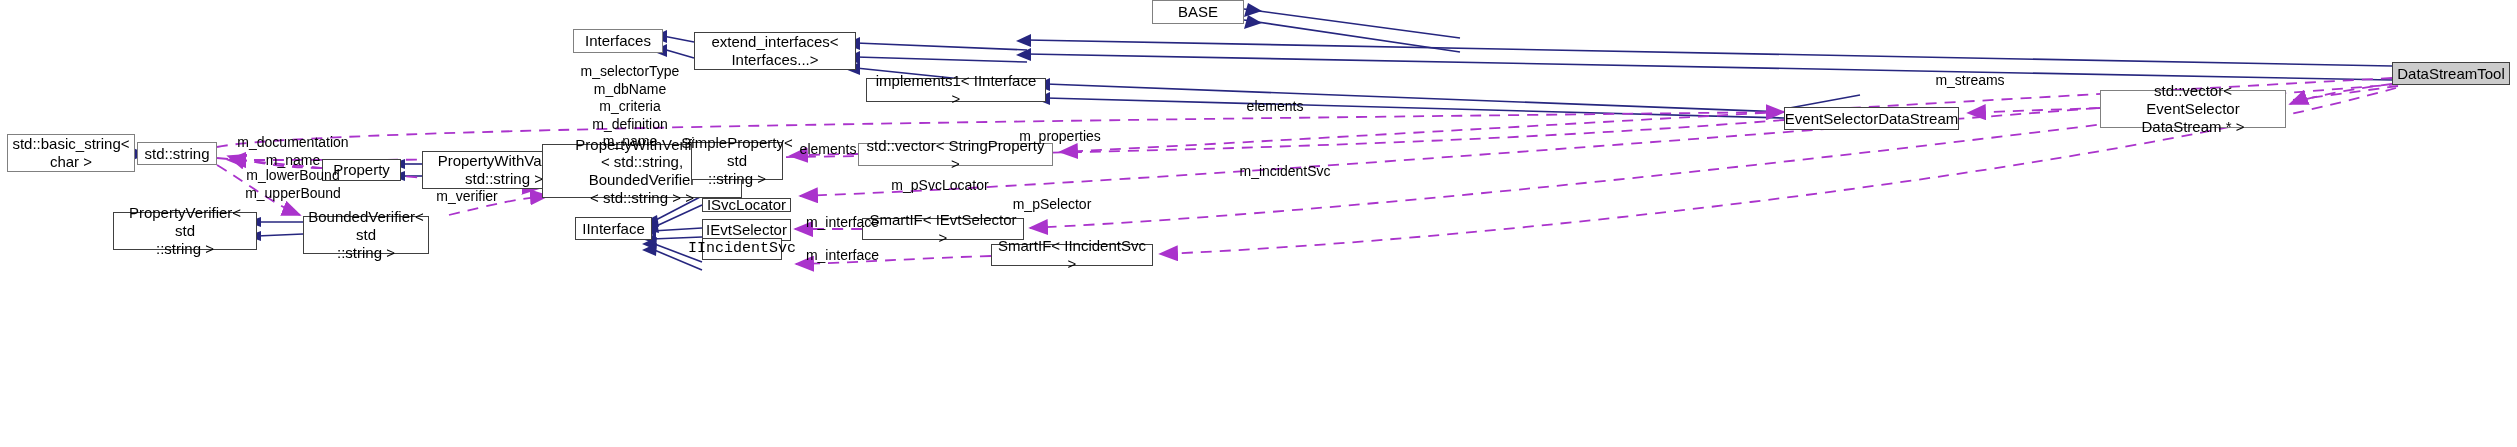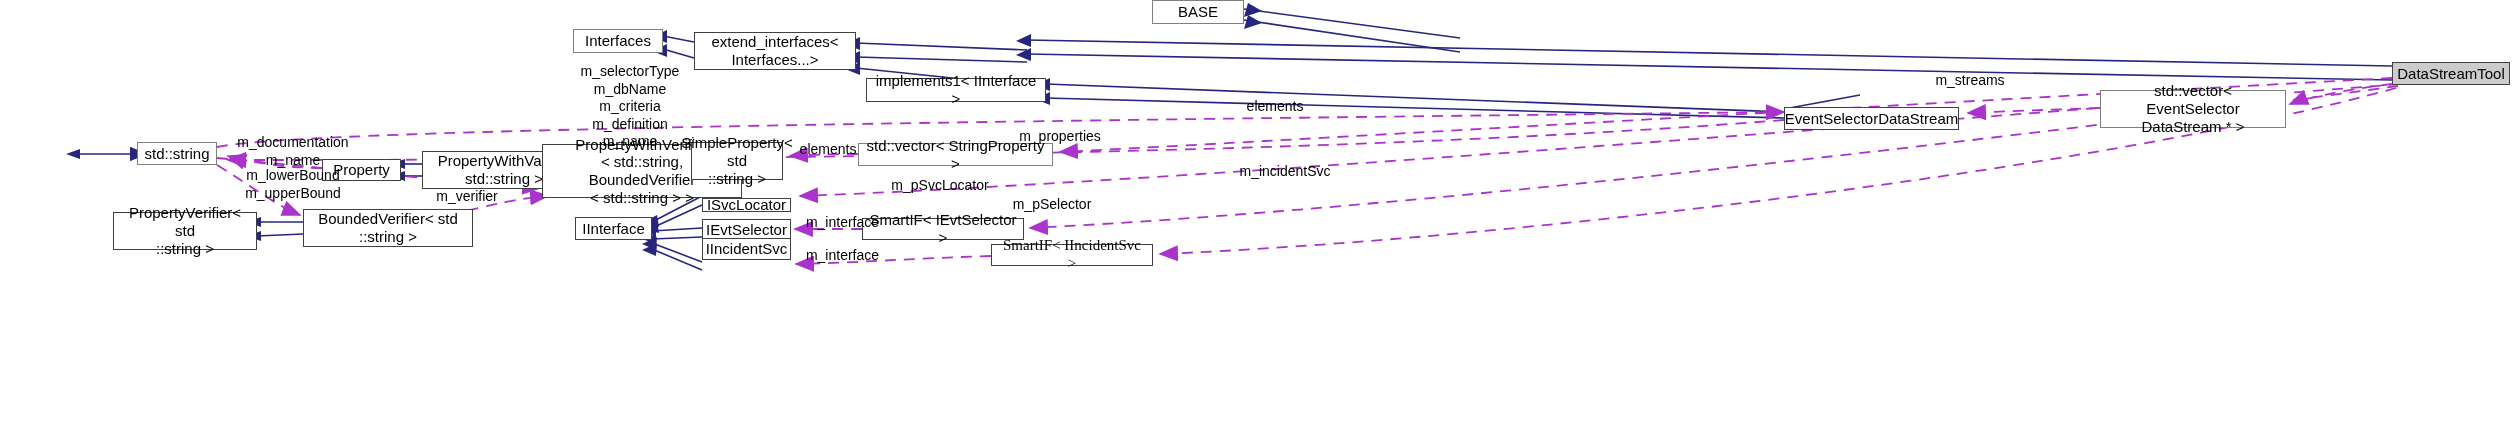--- a/index.html
+++ b/index.html
@@ -147,40 +147,42 @@
 
   <div class="node light" style="left: 1152px; top: 0px; width: 92px; height: 24px;">BASE</div>
   <div class="node light" style="left: 573px; top: 29px; width: 90px; height: 24px;">Interfaces</div>
   <div class="node solid" style="left: 694px; top: 32px; width: 162px; height: 38px;">extend_interfaces&lt;
 Interfaces...&gt;</div>
   <div class="node solid" style="left: 866px; top: 78px; width: 180px; height: 24px;">implements1&lt; IInterface &gt;</div>
   <div class="node solid" style="left: 1784px; top: 107px; width: 175px; height: 23px;">EventSelectorDataStream</div>
   <div class="node light" style="left: 2100px; top: 90px; width: 186px; height: 38px;">std::vector&lt; EventSelector
 DataStream * &gt;</div>
   <div class="node hl" style="left: 2392px; top: 62px; width: 118px; height: 23px;">DataStreamTool</div>
+  <div class="node light" style="left: 7px; top: 134px; width: 128px; height: 38px;">std::basic_string&lt;
+char &gt;</div>
   <div class="node light" style="left: 137px; top: 142px; width: 80px; height: 23px; text-align: center;">std::string</div>
   <div class="node solid" style="left: 322px; top: 159px; width: 79px; height: 22px;">Property</div>
   <div class="node solid" style="left: 422px; top: 151px; width: 164px; height: 38px;">PropertyWithValue&lt;
 std::string &gt;</div>
   <div class="node solid" style="left: 542px; top: 144px; width: 200px; height: 54px;">PropertyWithVerifier
 &lt; std::string, BoundedVerifier
 &lt; std::string &gt; &gt;</div>
   <div class="node solid" style="left: 691px; top: 142px; width: 92px; height: 38px;">SimpleProperty&lt; std
 ::string &gt;</div>
   <div class="node light" style="left: 858px; top: 143px; width: 195px; height: 23px;">std::vector&lt; StringProperty &gt;</div>
   <div class="node solid" style="left: 113px; top: 212px; width: 144px; height: 38px;">PropertyVerifier&lt; std
 ::string &gt;</div>
-  <div class="node solid" style="left: 303px; top: 209px; width: 170px; height: 38px;">BoundedVerifier&lt; std
+  <div class="node solid" style="left: 303px; top: 216px; width: 126px; height: 38px;">BoundedVerifier&lt; std
 ::string &gt;</div>
   <div class="node solid" style="left: 575px; top: 217px; width: 77px; height: 23px;">IInterface</div>
   <div class="node solid" style="left: 702px; top: 198px; width: 89px; height: 14px;">ISvcLocator</div>
   <div class="node solid" style="left: 702px; top: 219px; width: 89px; height: 22px;">IEvtSelector</div>
-  <div class="node solid" style="left: 702px; top: 238px; width: 89px; height: 22px;">IIncidentSvc</div>
+  <div class="node solid" style="left: 702px; top: 238px; width: 80px; height: 22px; font-family: Liberation Mono, monospace;">IIncidentSvc</div>
   <div class="node solid" style="left: 862px; top: 218px; width: 162px; height: 22px;">SmartIF&lt; IEvtSelector &gt;</div>
-  <div class="node solid" style="left: 991px; top: 244px; width: 162px; height: 22px; font-family: Liberation Serif, serif;">SmartIF&lt; IIncidentSvc &gt;</div>
+  <div class="node solid" style="left: 991px; top: 244px; width: 162px; height: 22px;">SmartIF&lt; IIncidentSvc &gt;</div>
 
   <div class="edgelabel" style="left: 565px; top: 63px; width: 130px;">m_selectorType
 m_dbName
 m_criteria
 m_definition
 m_name</div>
   <div class="edgelabel" style="left: 213px; top: 134px; width: 160px;">m_documentation
 m_name</div>
   <div class="edgelabel" style="left: 213px; top: 167px; width: 160px;">m_lowerBound
 m_upperBound</div>

